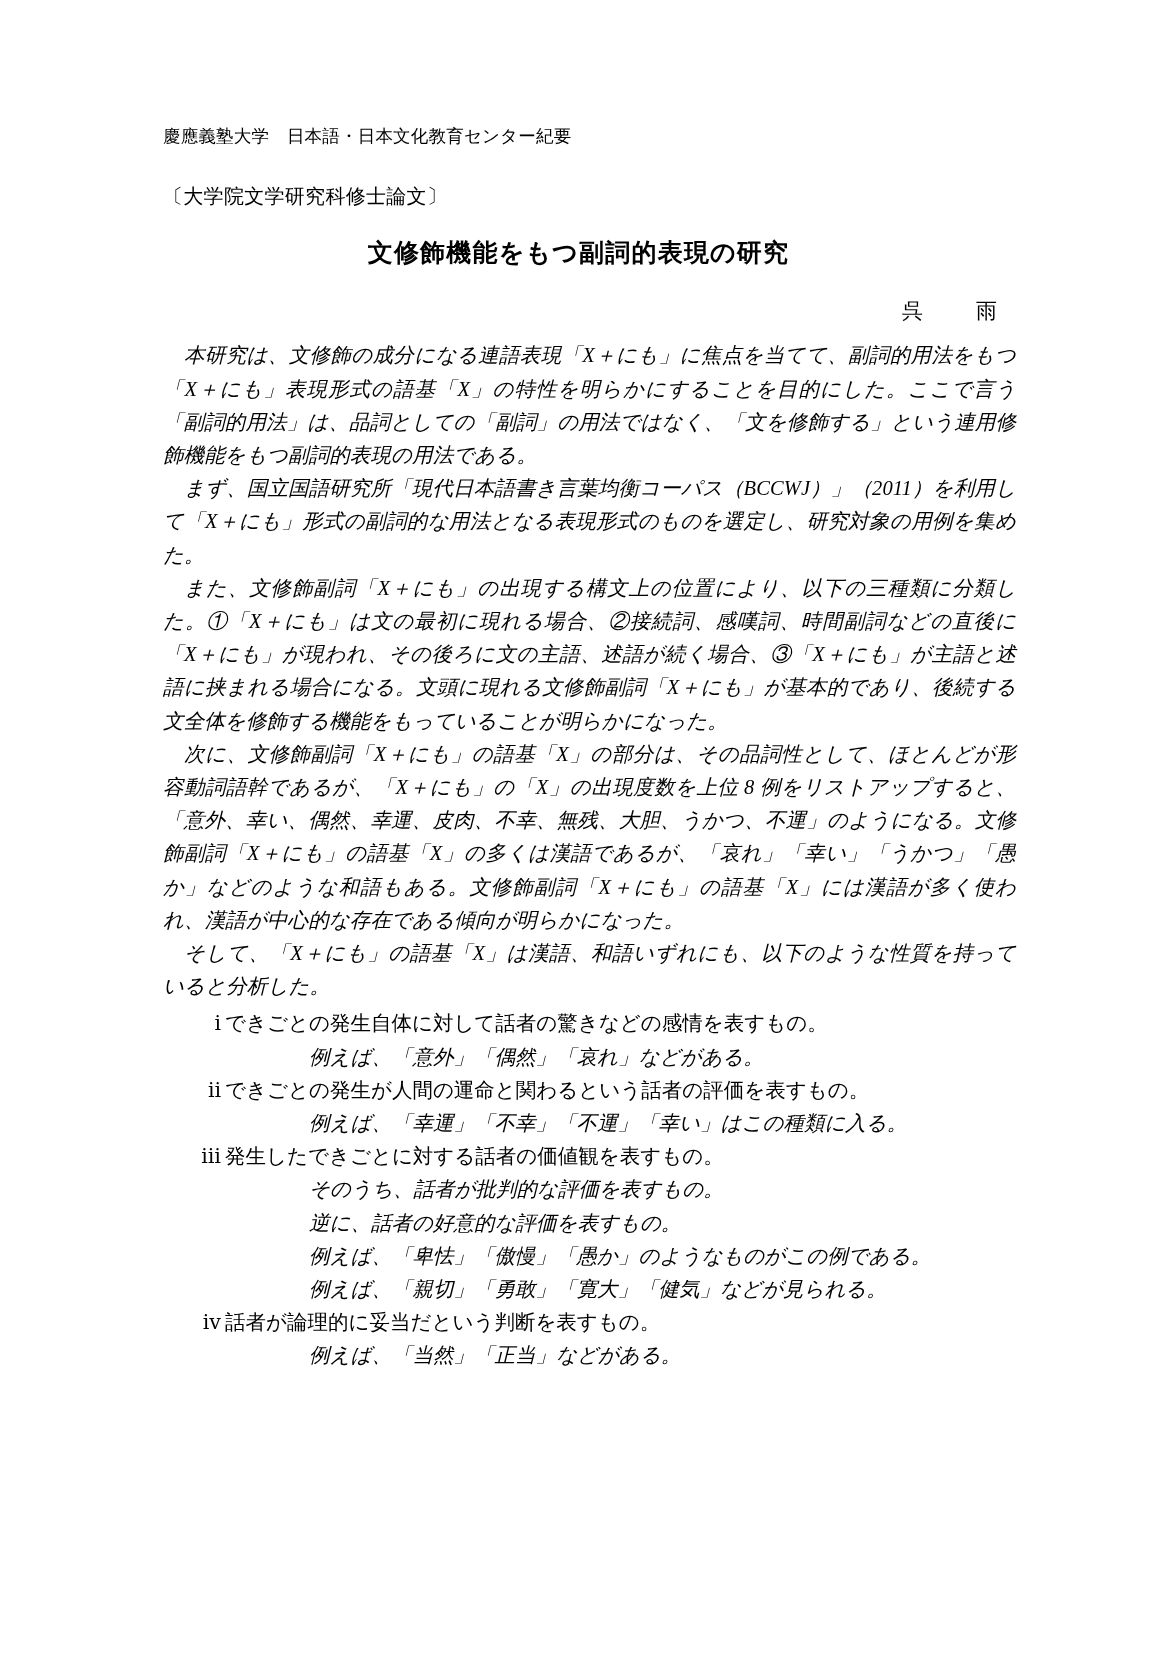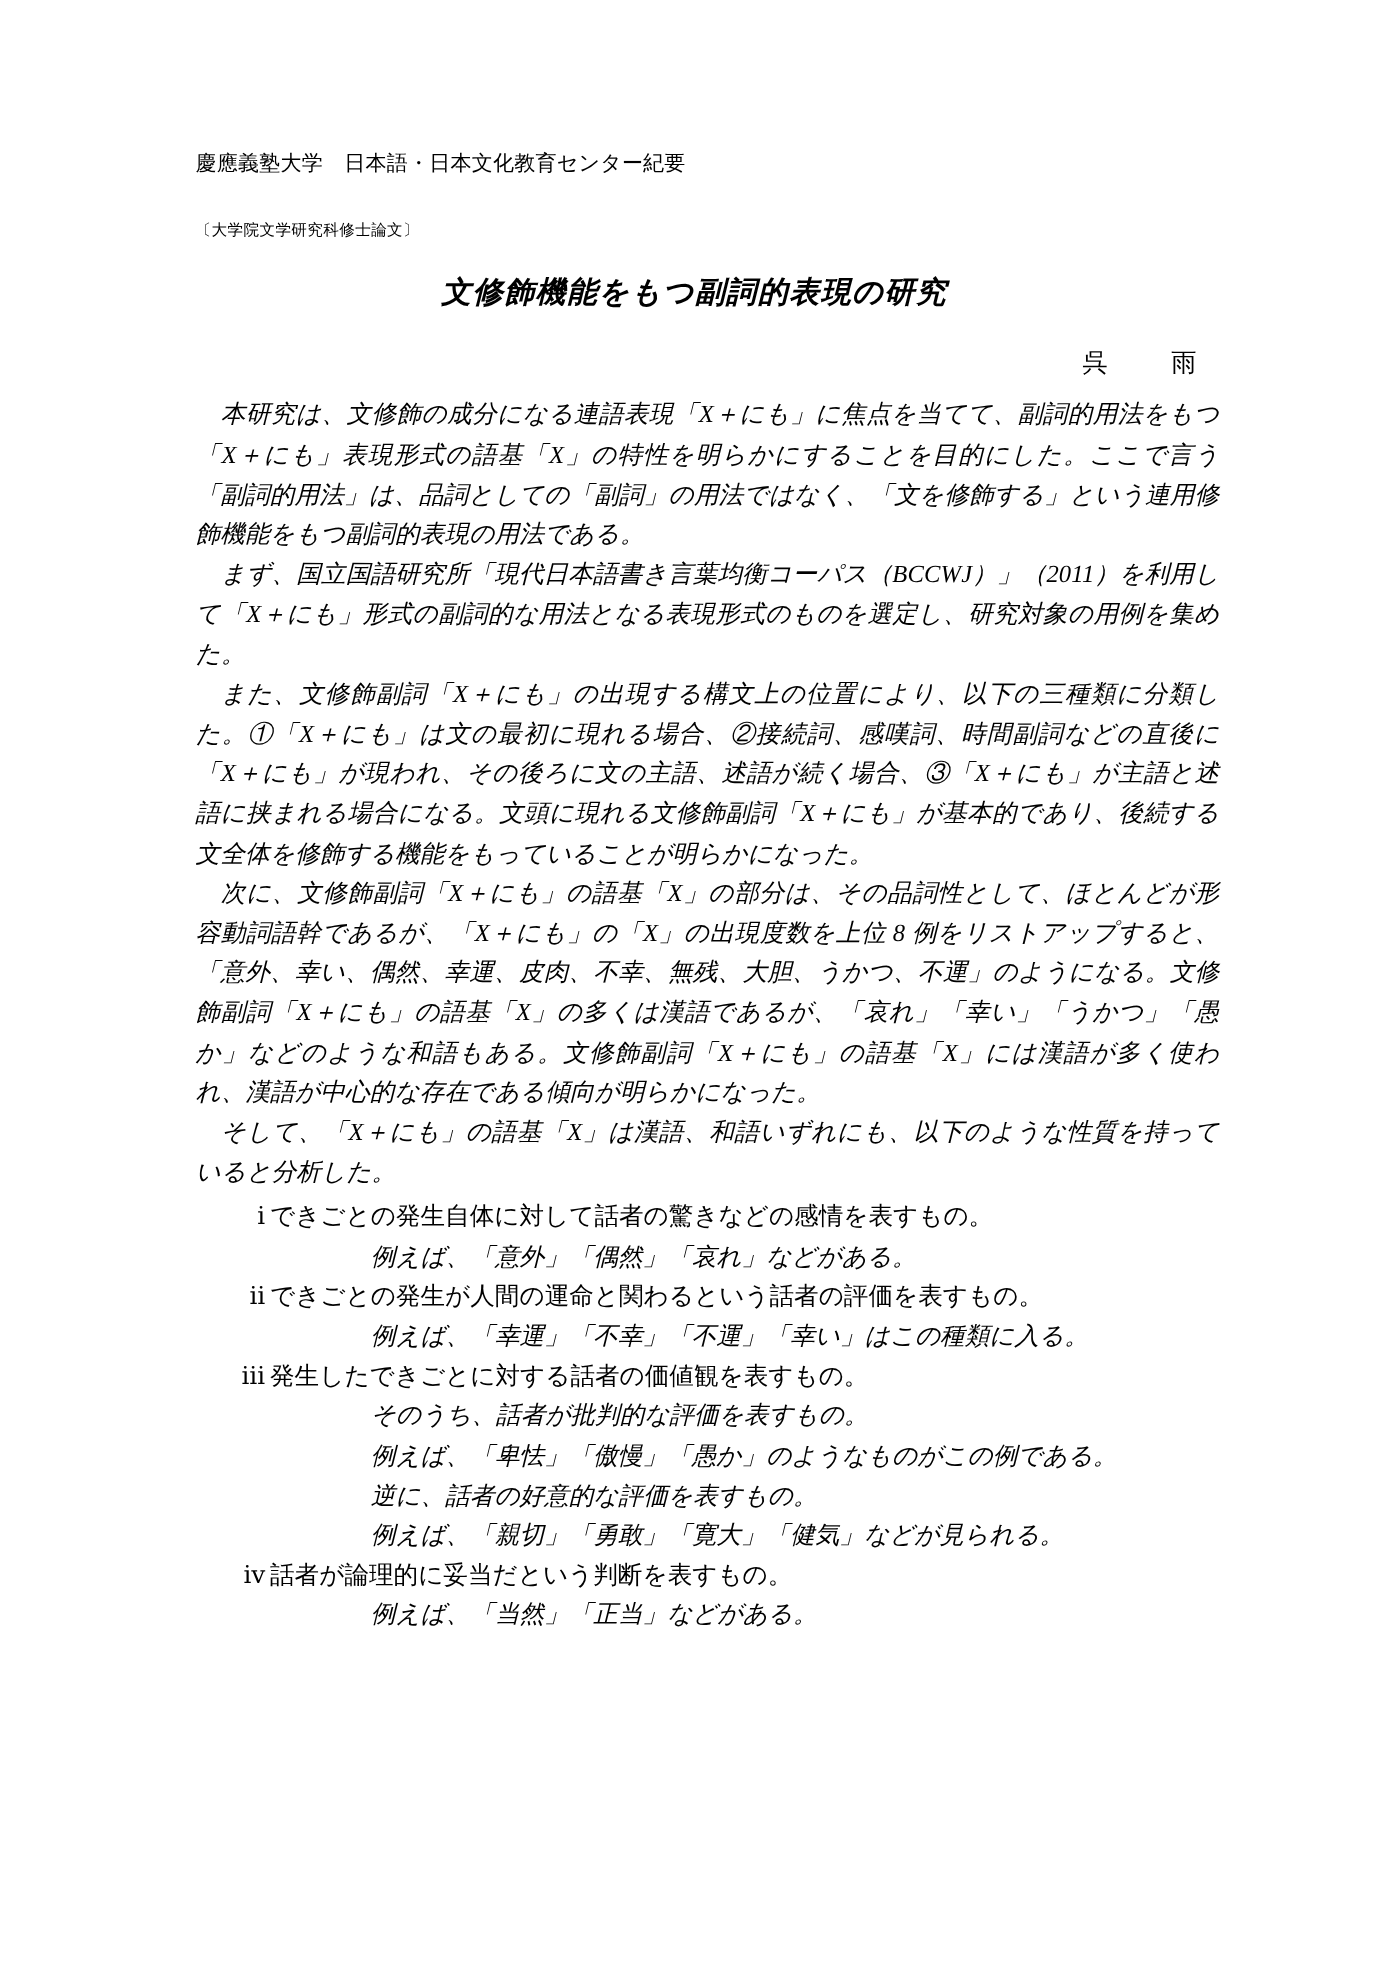--- a/index.html
+++ b/index.html
@@ -23,31 +23,30 @@
     padding: 118px 150px 60px 163px;
   }
   .journal-head {
     font-size: 17.5px;
     line-height: 1.45;
     letter-spacing: 0.2px;
     margin: 0 0 34px 0;
   }
   .journal-head div { white-space: nowrap; }
   .doc-type {
-    font-size: 13px;
+    font-size: 20px;
     margin: 0 0 26px 0;
     letter-spacing: 0.3px;
   }
   .title {
     font-size: 25px;
     text-align: center;
     letter-spacing: 1.2px;
     margin: 0 0 28px 0;
     padding-right: 22px;
-    font-style: italic;
   }
   .author {
     font-size: 21px;
     text-align: right;
     letter-spacing: 1px;
     margin: 0 0 14px 0;
     padding-right: 18px;
   }
   .author .given { margin-left: 52px; }
   p.body {
@@ -121,22 +120,22 @@
     </li>
     <li>
       <span class="marker">ⅱ</span>
       <span>できごとの発生が人間の運命と関わるという話者の評価を表すもの。</span>
       <div class="sub">例えば、「幸運」「不幸」「不運」「幸い」はこの種類に入る。</div>
     </li>
     <li>
       <span class="marker">ⅲ</span>
       <span>発生したできごとに対する話者の価値観を表すもの。</span>
       <div class="sub">そのうち、話者が批判的な評価を表すもの。</div>
+      <div class="sub">逆に、話者の好意的な評価を表すもの。</div>
       <div class="sub">例えば、「卑怯」「傲慢」「愚か」のようなものがこの例である。</div>
-      <div class="sub">逆に、話者の好意的な評価を表すもの。</div>
       <div class="sub">例えば、「親切」「勇敢」「寛大」「健気」などが見られる。</div>
     </li>
     <li>
       <span class="marker">ⅳ</span>
       <span>話者が論理的に妥当だという判断を表すもの。</span>
       <div class="sub">例えば、「当然」「正当」などがある。</div>
     </li>
   </ol>
 
 

